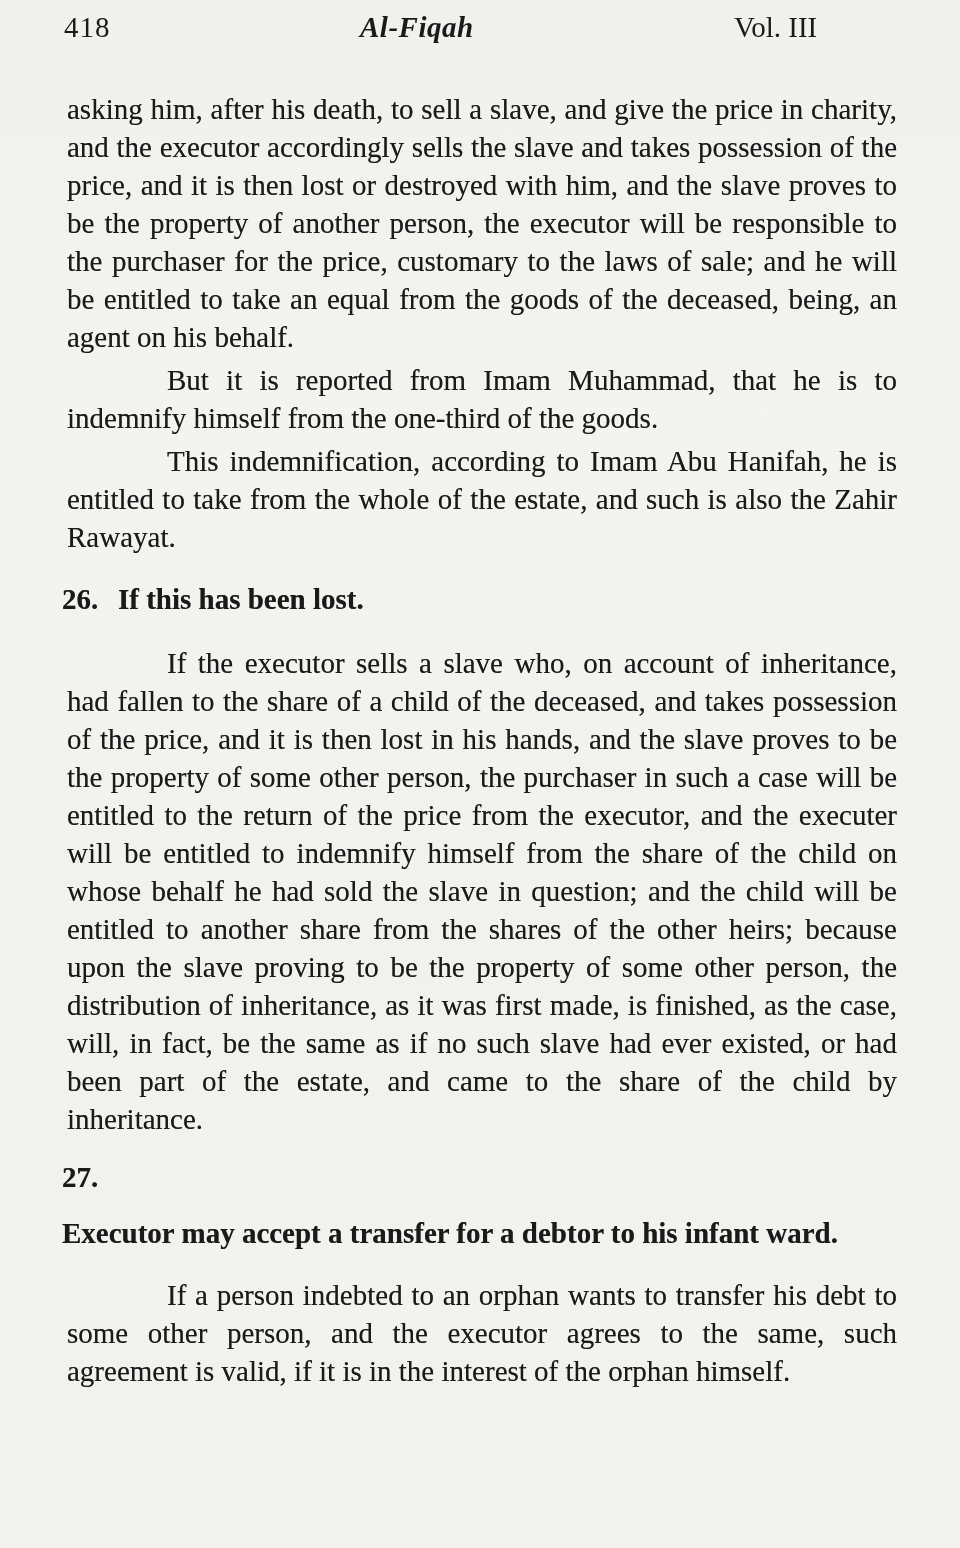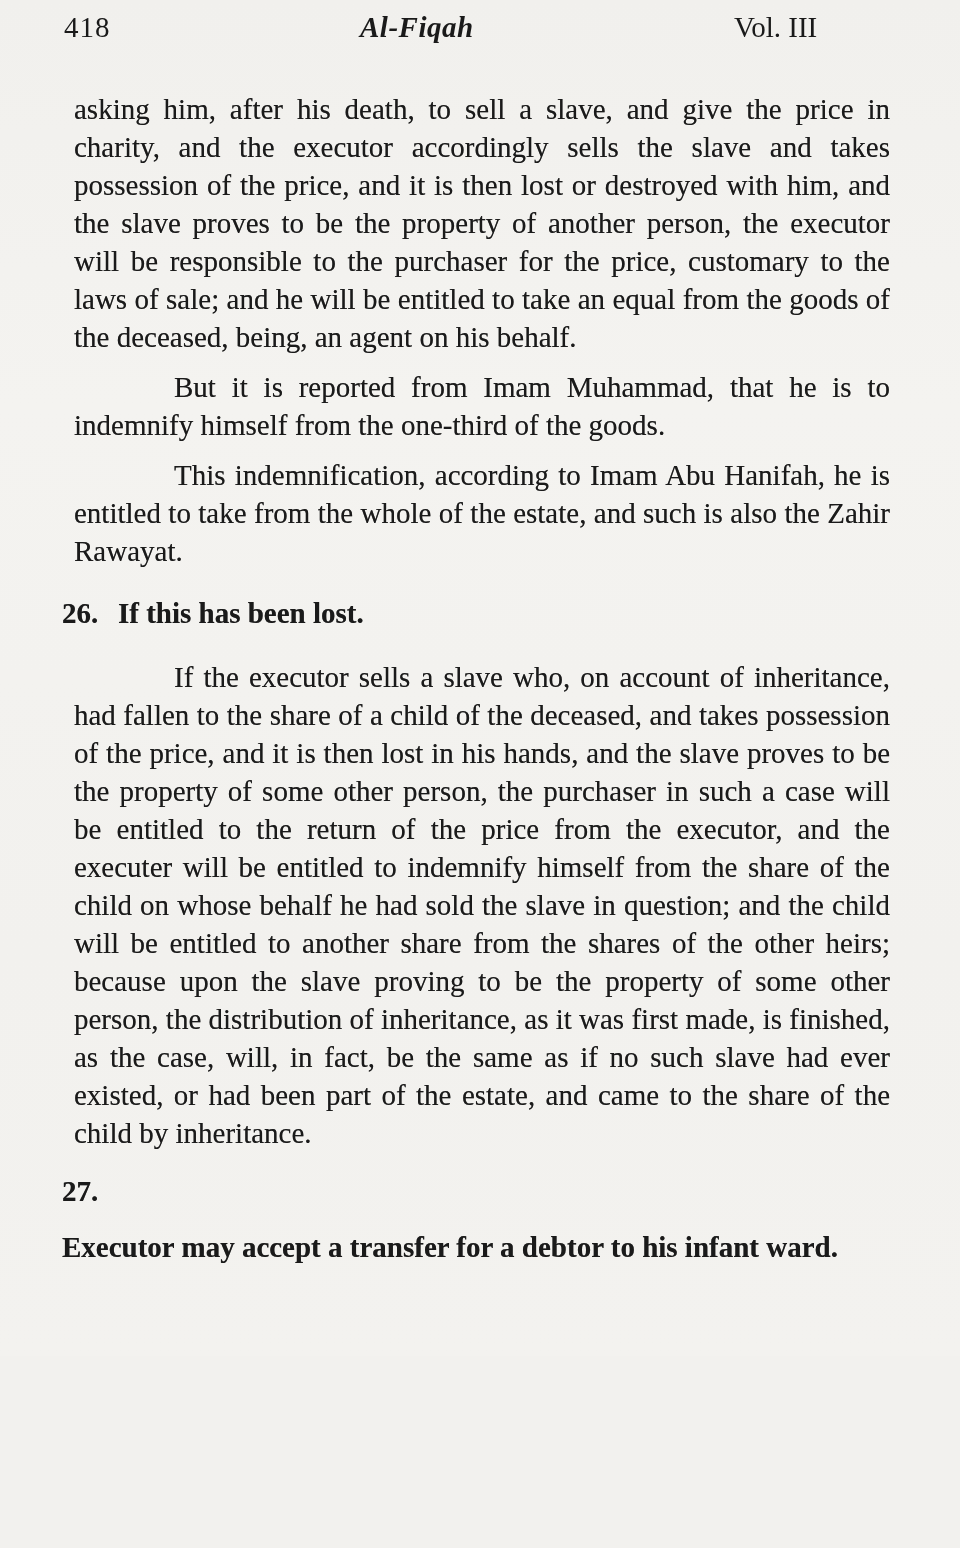--- a/index.html
+++ b/index.html
@@ -47,21 +47,21 @@
     position: absolute;
     left: 672px;
     top: 0;
   }
   .body-text {
     font-size: 29px;
     line-height: 38px;
     text-shadow: 0 0 0.6px rgba(20,20,20,0.55);
   }
   p.para {
-    margin: 12px;
+    margin: 5px;
     text-align: justify;
     font-family: Liberation Serif, serif;
   }
   p.para.indent {
     text-indent: 100px;
   }
   .section-heading {
     display: flex;
     font-weight: bold;
     text-align: left;
@@ -104,16 +104,17 @@
       <div class="h-text">If this has been lost.</div>
     </div>
 
     <p class="para indent">If the executor sells a slave who, on account of inheritance, had fallen to the share of a child of the deceased, and takes possession of the price, and it is then lost in his hands, and the slave proves to be the property of some other person, the purchaser in such a case will be entitled to the return of the price from the executor, and the executer will be entitled to indemnify himself from the share of the child on whose behalf he had sold the slave in question; and the child will be entitled to another share from the shares of the other heirs; because upon the slave proving to be the property of some other person, the distribution of inheritance, as it was first made, is finished, as the case, will, in fact, be the same as if no such slave had ever existed, or had been part of the estate, and came to the share of the child by inheritance.</p>
 
     <div class="section-heading heading-27">
       <span class="h-num">27.</span>
       <div class="h-text">Executor may accept a transfer for a debtor to his infant ward.</div>
     </div>
 
+    <p class="para indent">If a person indebted to an orphan wants to transfer his debt to some other person, and the executor agrees to the same, such agreement is valid, if it is in the interest of the orphan himself.</p>
 
   </div>
 
 </div>
 
 </body></html>

